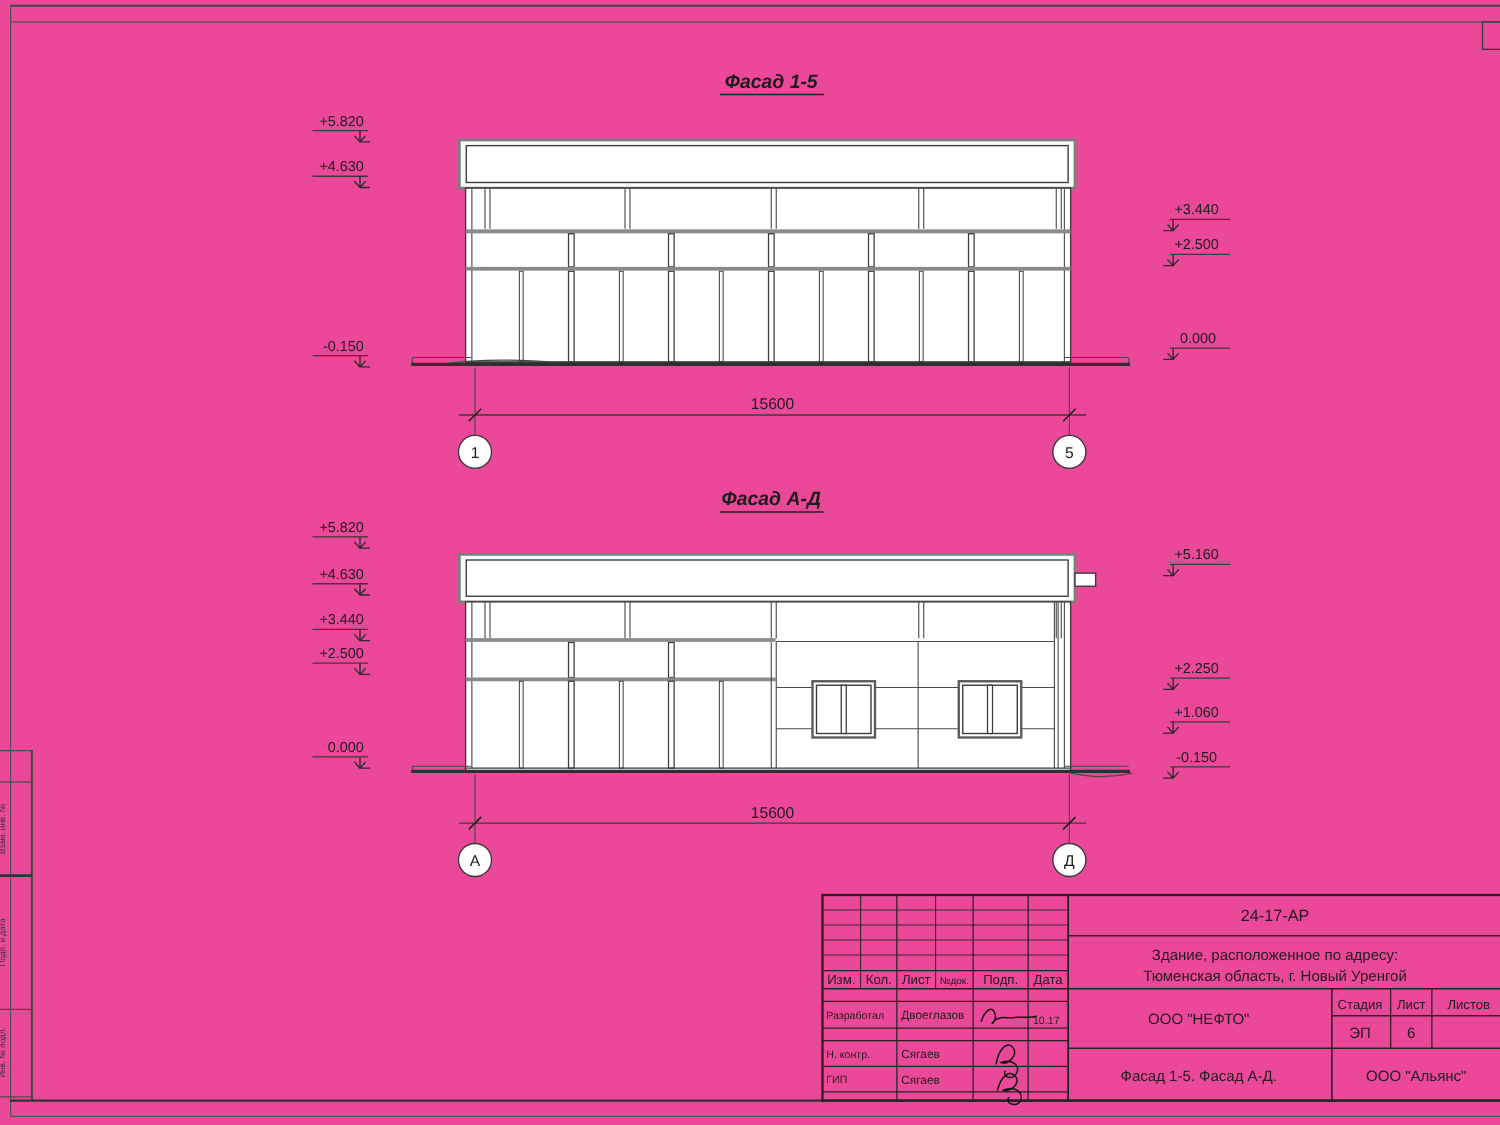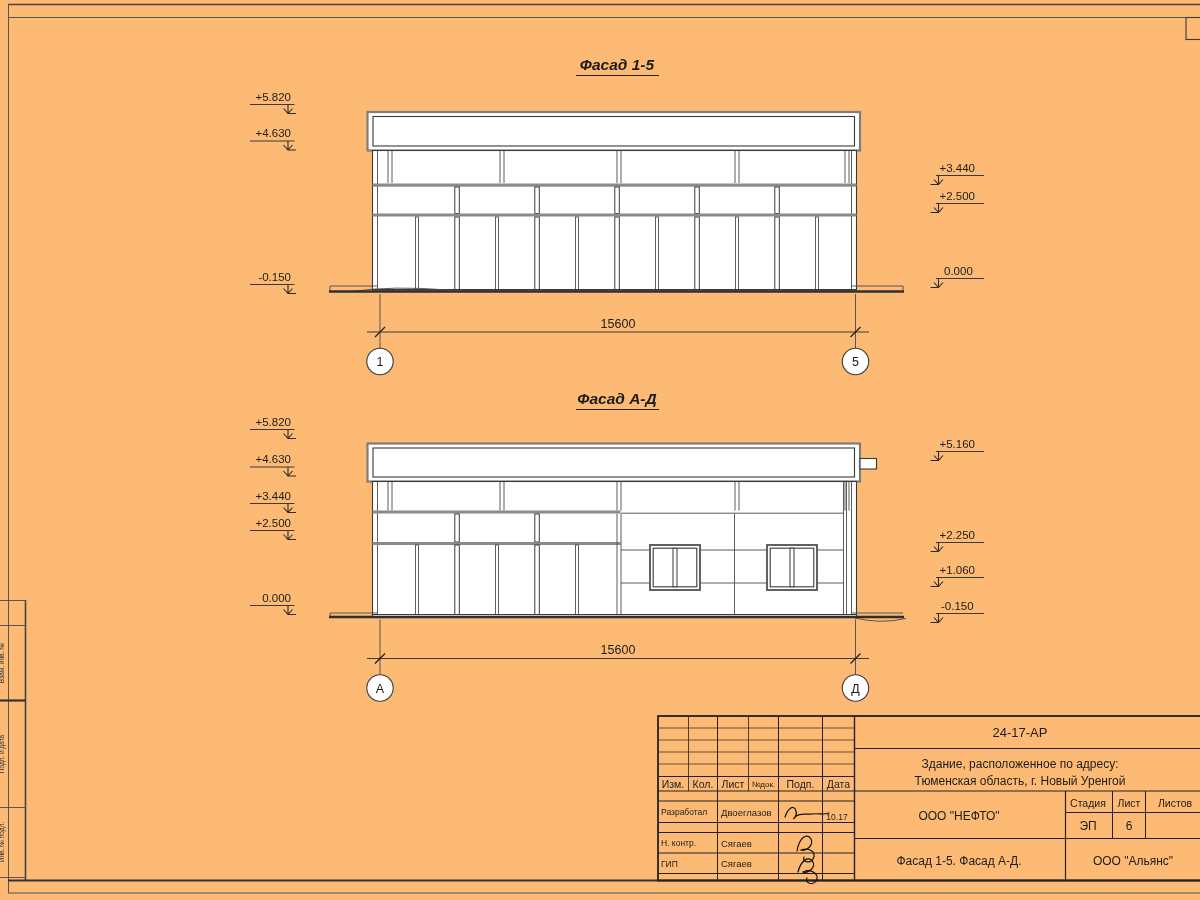--- a/index.html
+++ b/index.html
@@ -1,16 +1,16 @@
 <!DOCTYPE html>
 <html><head>
 <meta charset="utf-8">
 <style>
   html,body { margin:0; padding:0; background:#ffffff; }
-  .sheet { position:relative; width:1200px; height:900px; background:#fdba74; overflow:hidden;
+  .sheet { position:relative; width:1200px; height:900px; background:#ec4899; overflow:hidden;
            font-family:"Liberation Sans", sans-serif; }
   svg text { fill:#1c1c1c; font-family:"Liberation Sans", sans-serif; }
   .ln1   { fill:none; stroke:#3a3a3a; stroke-width:1.1; }
   .lnw   { fill:#ffffff; stroke:#3a3a3a; stroke-width:1.1; }
   .ln2g  { fill:#ffffff; stroke:#7d7d7d; stroke-width:2.2; }
   .thin  { fill:none; stroke:#4a4a4a; stroke-width:0.9; }
   .ln25  { fill:none; stroke:#2f2f2f; stroke-width:2.6; }
   .band  { fill:#8a8a8a; stroke:none; }
   .mull  { fill:#ffffff; stroke:#3a3a3a; stroke-width:1; }
   .mullc { fill:#ffffff; stroke:#3a3a3a; stroke-width:0.8; }

